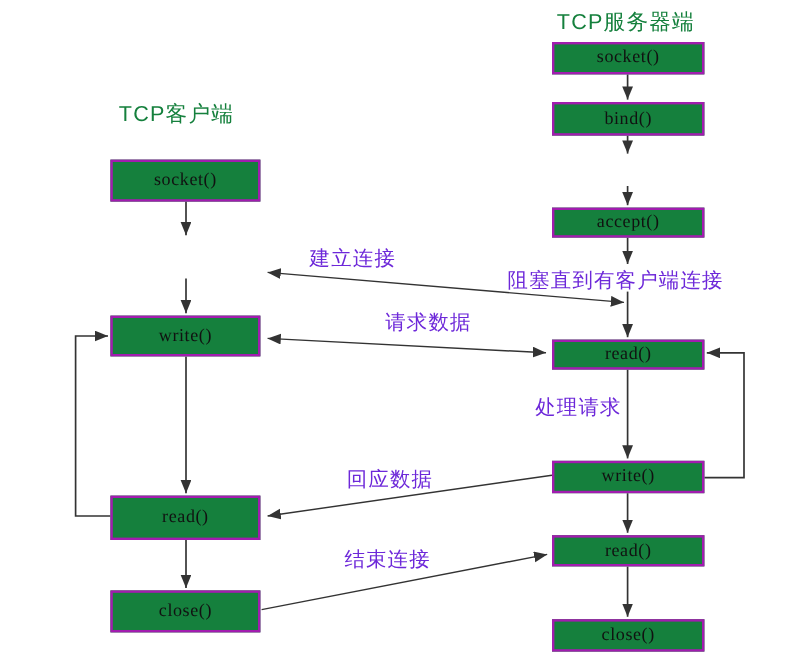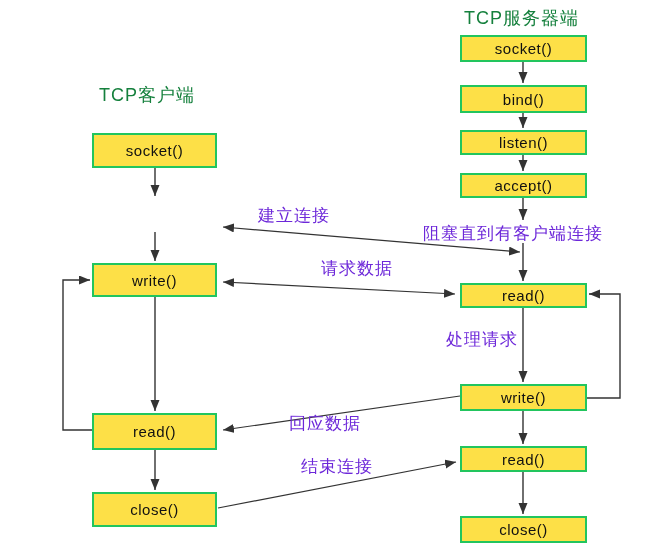--- a/index.html
+++ b/index.html
@@ -18,26 +18,26 @@
   .lines {
     position: absolute;
     left: 0;
     top: 0;
     width: 656px;
     height: 554px;
   }
   .box {
     position: absolute;
     box-sizing: border-box;
-    border: 2px solid #22c55e;
-    background: #fde047;
+    border: 2px solid #a21caf;
+    background: #15803d;
     display: flex;
     align-items: center;
     justify-content: center;
-    font-family: Liberation Sans, sans-serif;
+    font-family: Liberation Serif, serif;
     font-size: 15px;
     color: #111111;
     letter-spacing: 0.5px;
   }
   .col-title {
     position: absolute;
     font-size: 18px;
     color: #15803d;
     letter-spacing: 1px;
     white-space: nowrap;
@@ -88,27 +88,26 @@
   <div class="col-title" style="left:99px; top:83px;">TCP客户端</div>
   <div class="col-title" style="left:464px; top:6px;">TCP服务器端</div>
 
   <div class="box" style="left:92px; top:133px; width:125px; height:35px;">socket()</div>
   <div class="box" style="left:92px; top:263px; width:125px; height:34px;">write()</div>
   <div class="box" style="left:92px; top:413px; width:125px; height:37px;">read()</div>
   <div class="box" style="left:92px; top:492px; width:125px; height:35px;">close()</div>
 
   <div class="box" style="left:460px; top:35px; width:127px; height:27px;">socket()</div>
   <div class="box" style="left:460px; top:85px; width:127px; height:28px;">bind()</div>
-  <div class="box" style="left:460px; top:130px; width:127px; height:25px;">listen()</div>
   <div class="box" style="left:460px; top:173px; width:127px; height:25px;">accept()</div>
   <div class="box" style="left:460px; top:283px; width:127px; height:25px;">read()</div>
   <div class="box" style="left:460px; top:384px; width:127px; height:27px;">write()</div>
   <div class="box" style="left:460px; top:446px; width:127px; height:26px;">read()</div>
   <div class="box" style="left:460px; top:516px; width:127px; height:27px;">close()</div>
 
   <div class="edge-label" style="left:258px; top:204px;">建立连接</div>
   <div class="edge-label" style="left:282px; top:257px;margin-left:39px;">请求数据</div>
   <div class="edge-label" style="left:423px; top:222px;text-align:center;">阻塞直到有客户端连接</div>
   <div class="edge-label" style="left:446px; top:328px;">处理请求</div>
-  <div class="edge-label" style="left:289px; top:412px;">回应数据</div>
-  <div class="edge-label" style="left:301px; top:455px;text-align:right;">结束连接</div>
+  <div class="edge-label" style="left:289px; top:388px;">回应数据</div>
+  <div class="edge-label" style="left:287px; top:455px;text-align:right;">结束连接</div>
 
 </div>
 
 </body></html>

